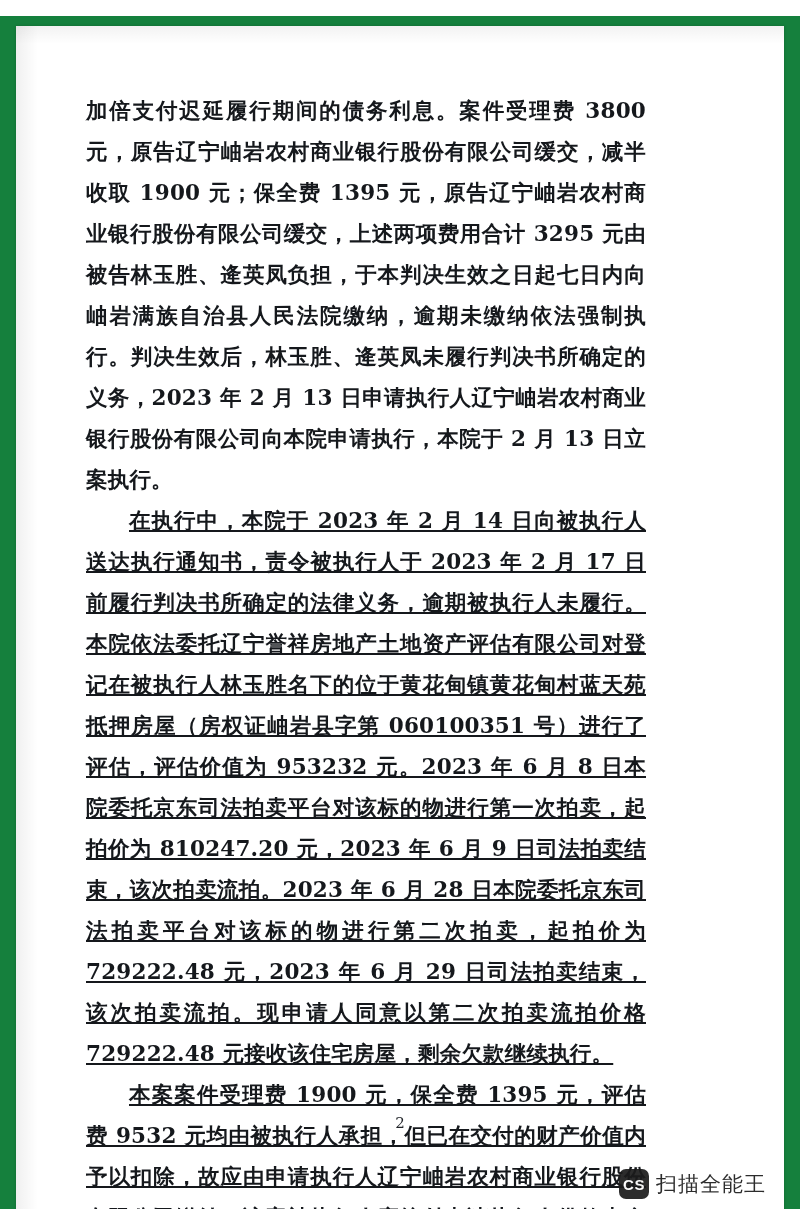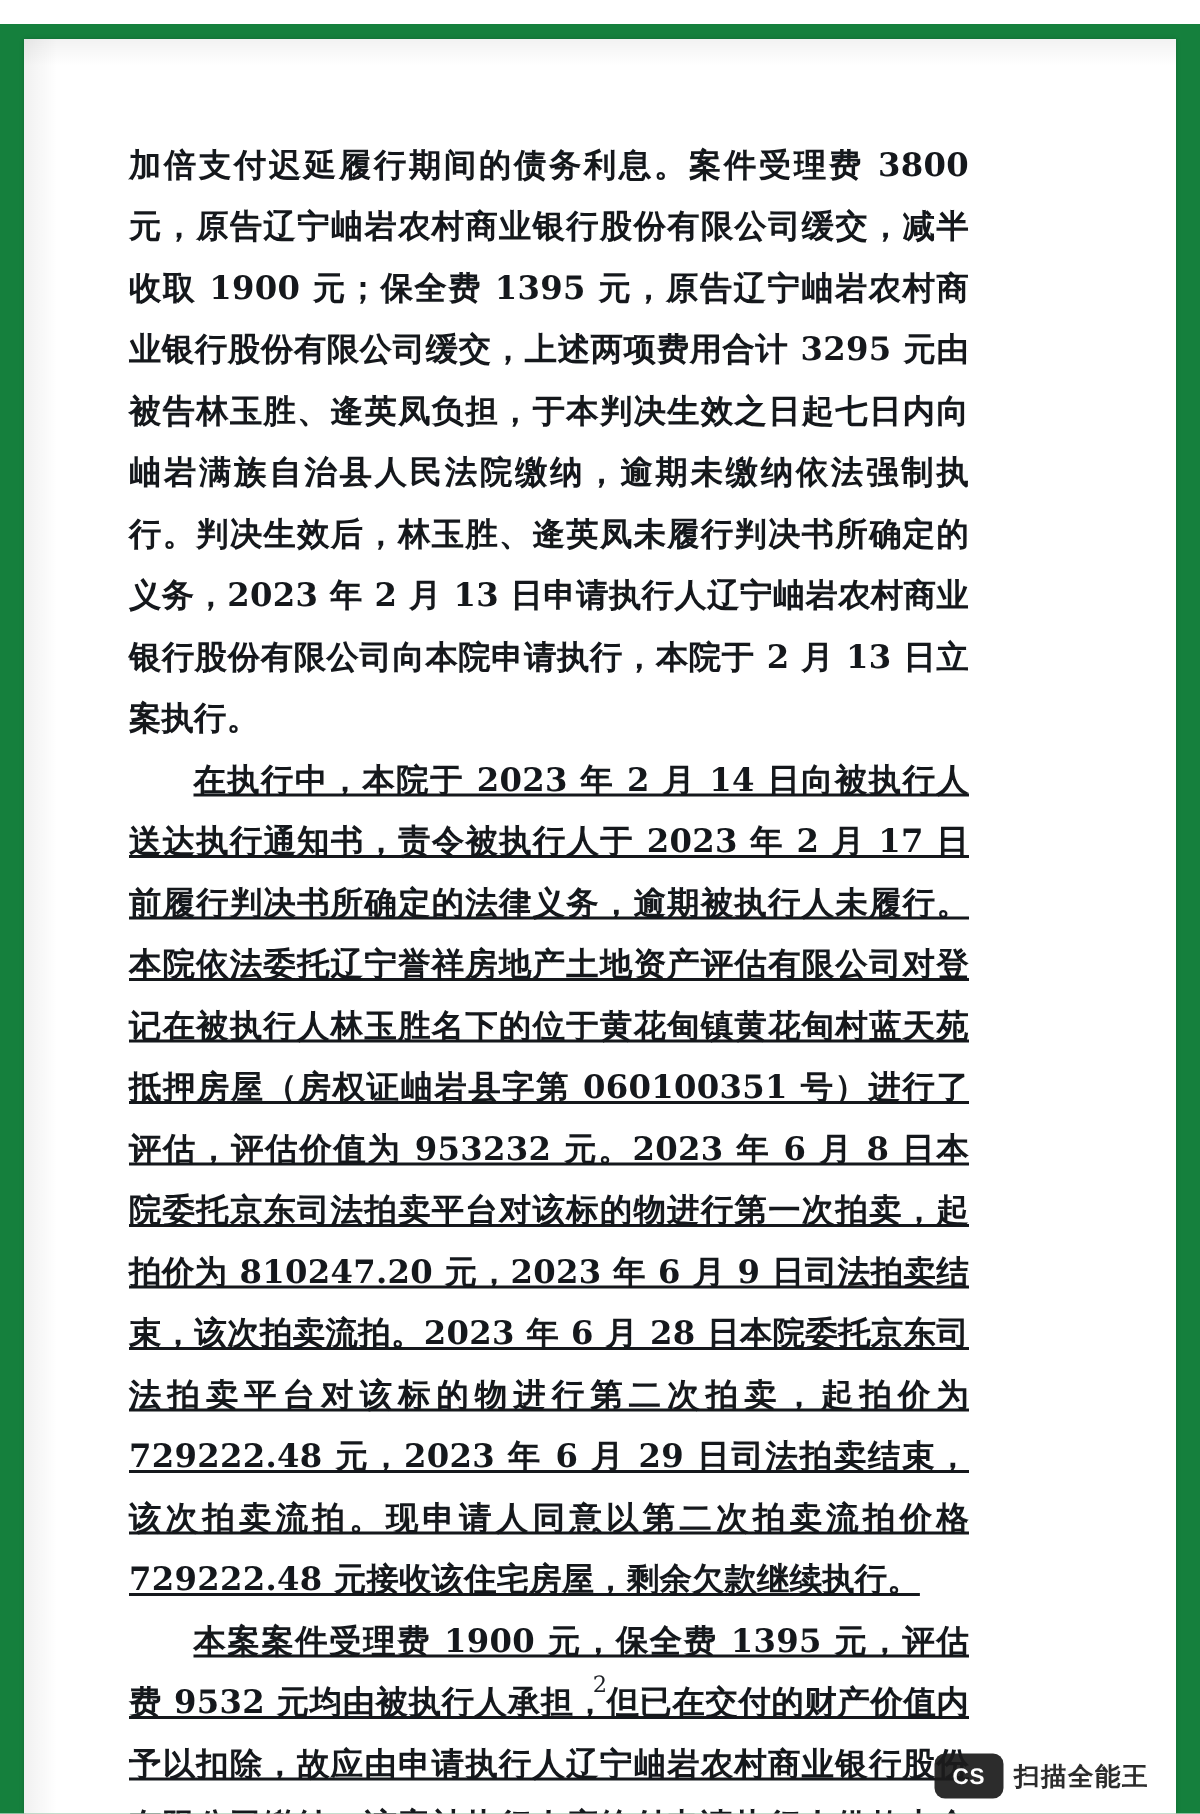--- a/index.html
+++ b/index.html
@@ -76,38 +76,38 @@
   .watermark {
     position: absolute;
     right: 34px;
     bottom: 26px;
     display: flex;
     align-items: center;
     gap: 7px;
     opacity: 0.92;
   }
   .watermark .cs-badge {
-    width: 46px;
+    width: 30px;
     height: 30px;
     border-radius: 7px;
     background: #1b1b1b;
     color: #ffffff;
     font-family: "Liberation Sans", sans-serif;
     font-weight: bold;
     font-size: 15px;
     display: flex;
     align-items: center;
     justify-content: center;
     letter-spacing: 0.5px;
   }
   .watermark .cs-text {
     font-family: "Liberation Sans", sans-serif;
-    font-size: 17px;
+    font-size: 21px;
     color: #1b1b1b;
-    font-weight: bold;
+    font-weight: normal;
     letter-spacing: 1px;
   }
 </style>
 </head>
 <body>
 
 <div class="page">
   <div class="scan-top-shade"></div>
   <div class="scan-left-shade"></div>
 

